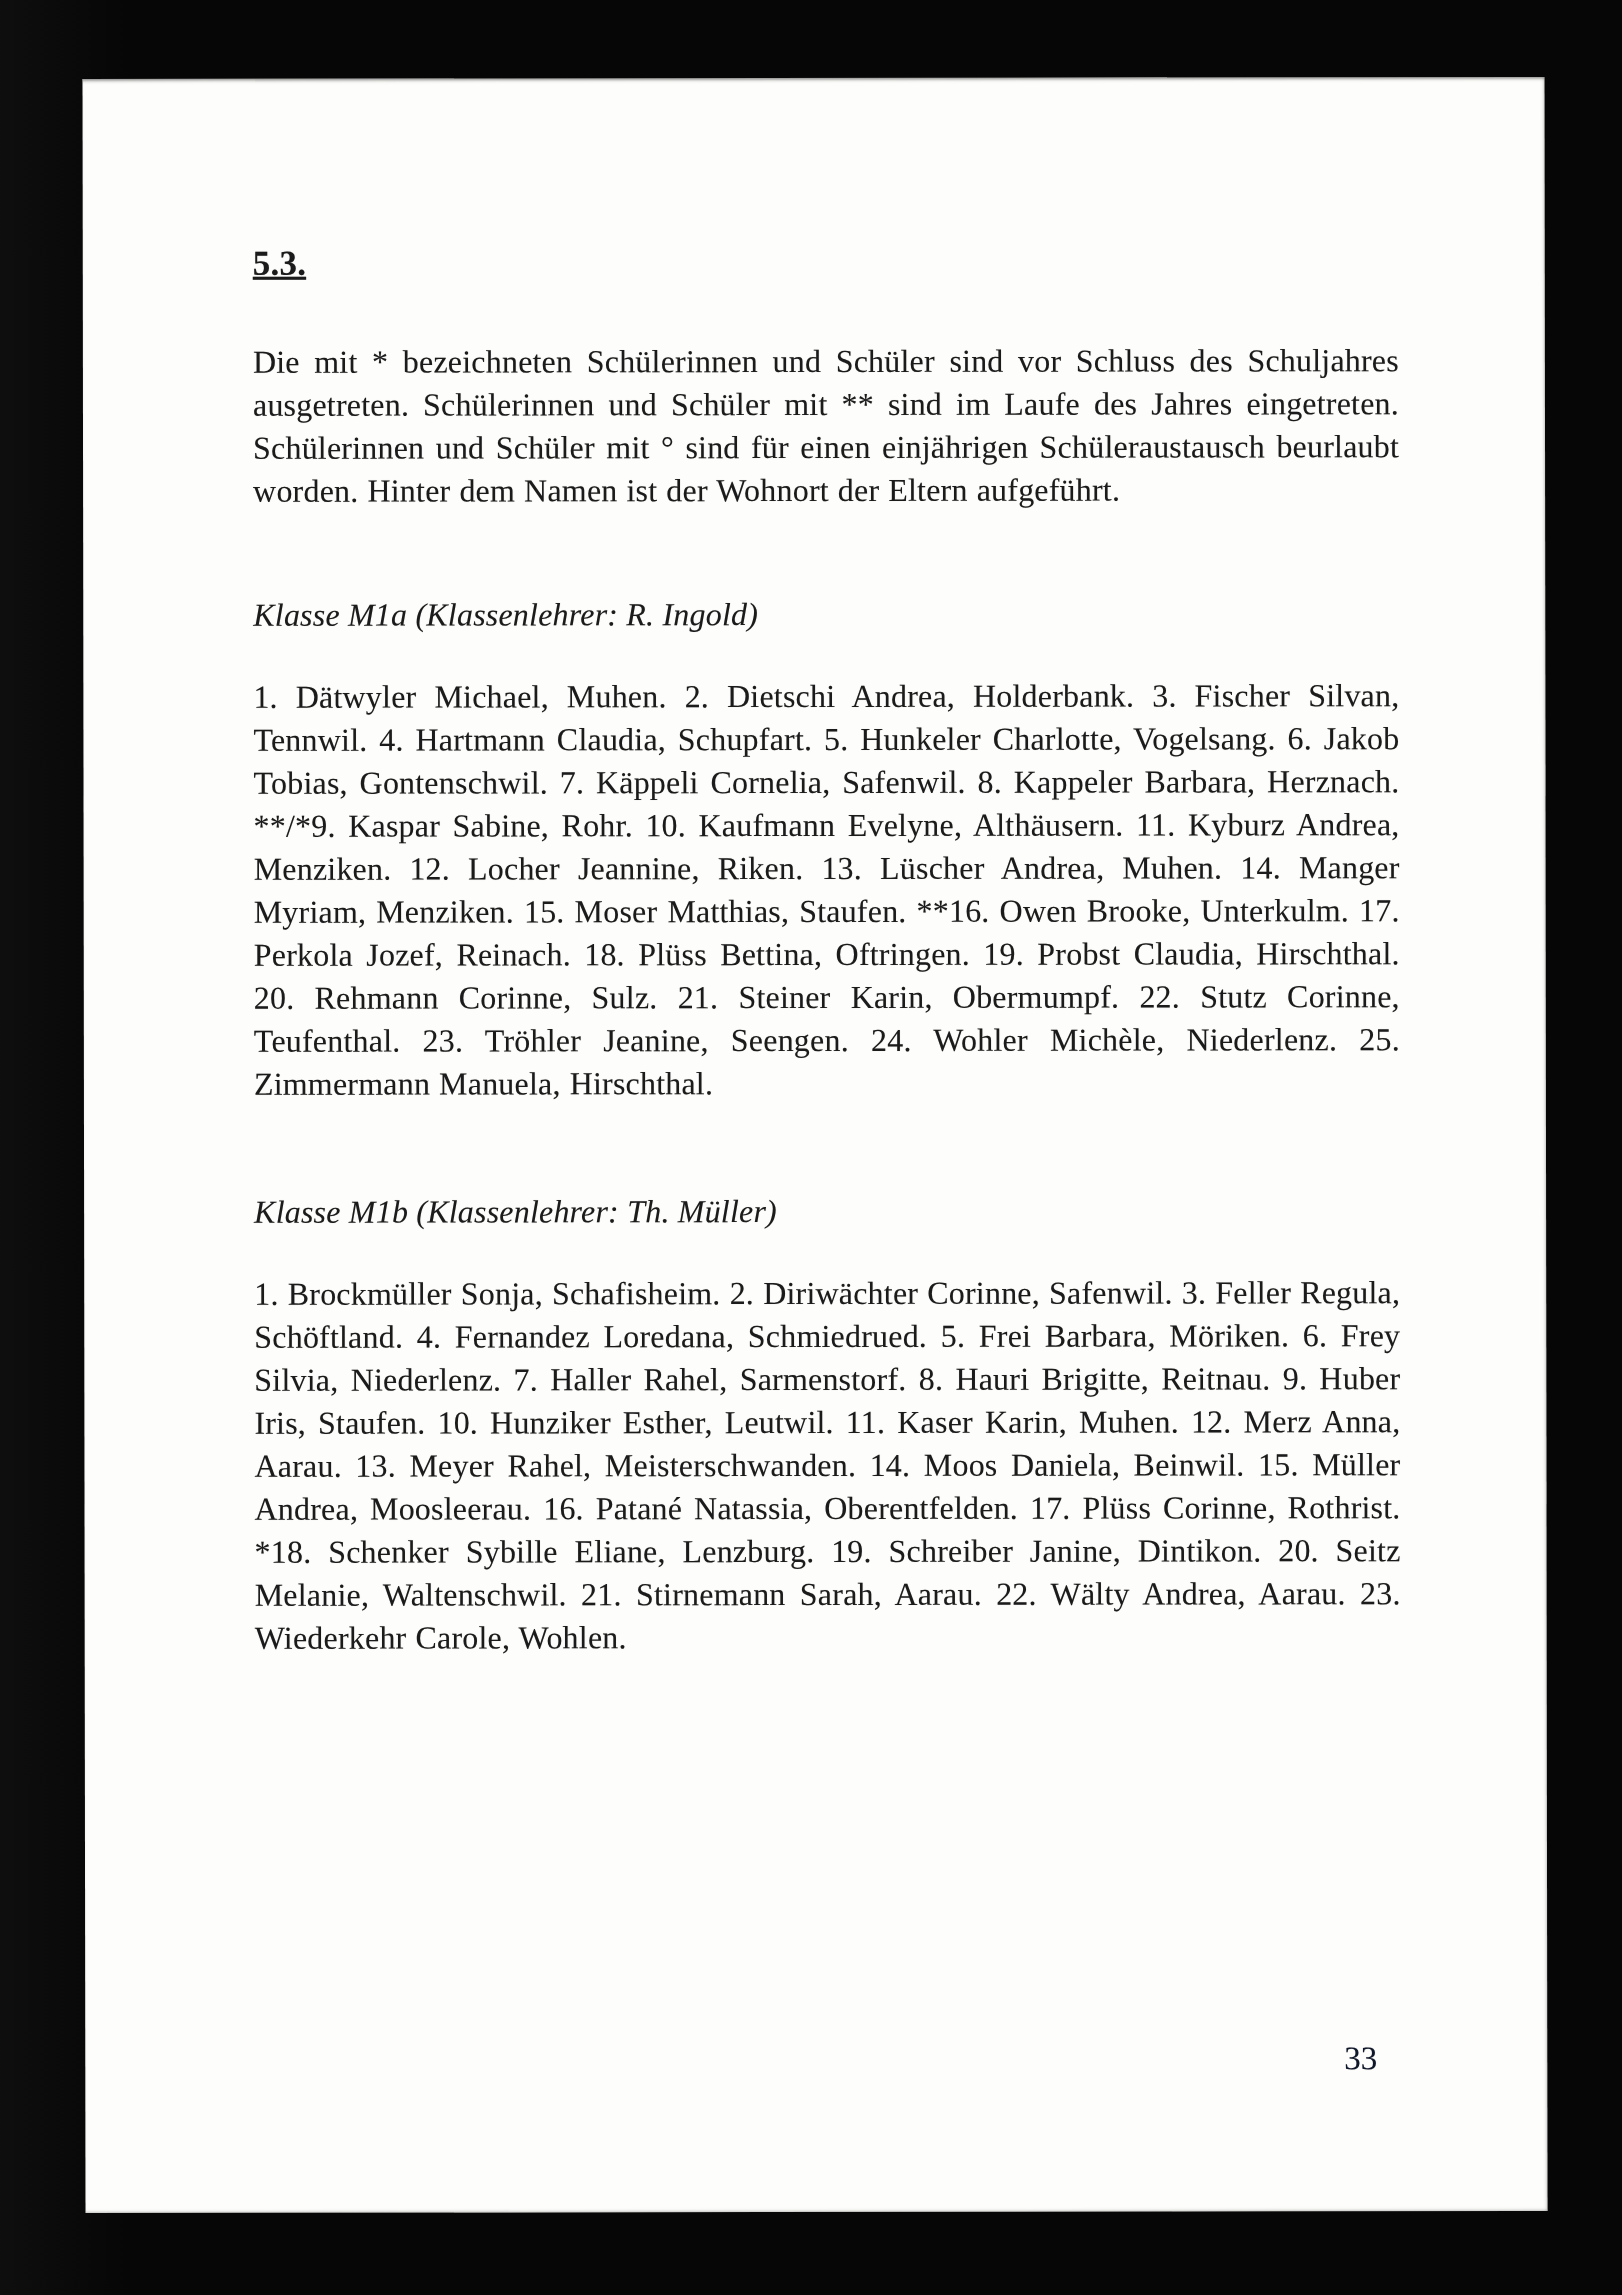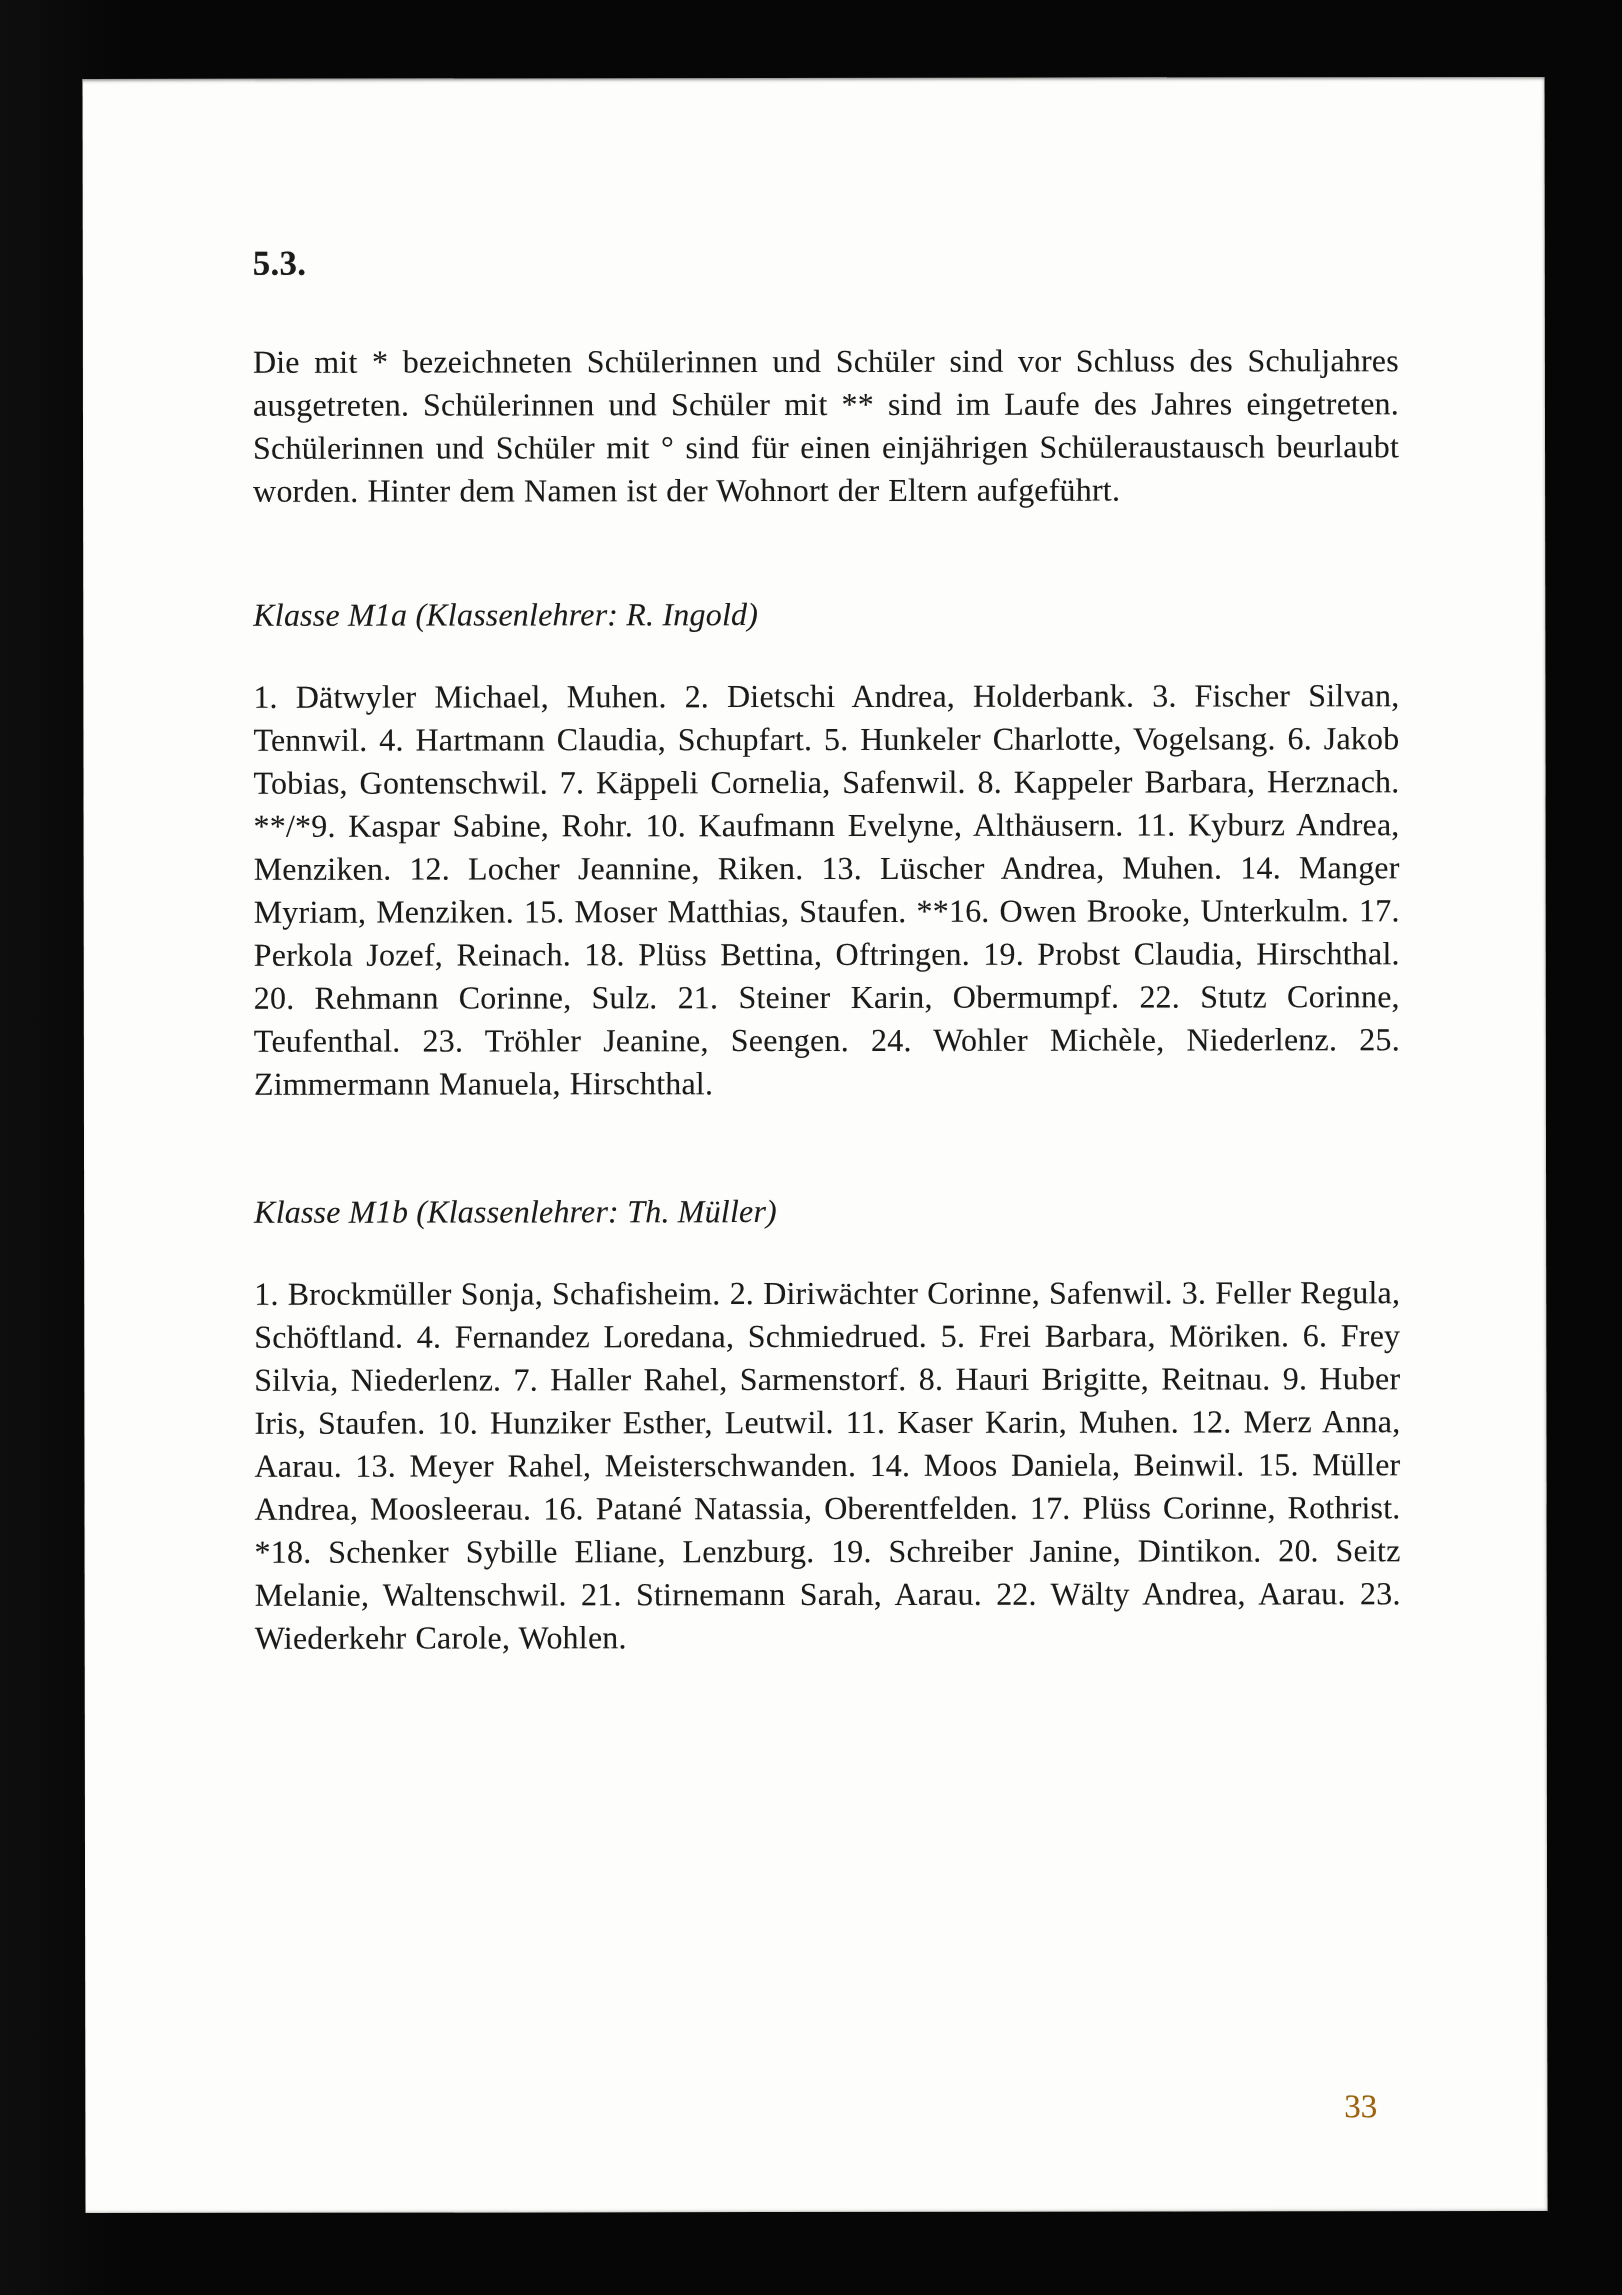--- a/index.html
+++ b/index.html
@@ -47,20 +47,21 @@
     display: flex;
     font-weight: bold;
     font-size: 35px;
     line-height: 44px;
     letter-spacing: 0.2px;
     text-shadow: 0 0 0.8px rgba(20,20,20,0.35);
   }
   .heading-num {
     flex: none;
     width: 101px;
+    text-decoration: underline;
   }
   .body-text {
     font-size: 32px;
     line-height: 43px;
     text-align: justify;
     letter-spacing: 0.2px;
     word-spacing: 0.8px;
     text-shadow: 0 0 0.8px rgba(25,25,25,0.3);
   }
   .intro {
@@ -80,23 +81,22 @@
   }
   .roster {
     margin: 39px 0 0 0;
   }
   .pagenum {
     position: absolute;
     left: 1259px;
     top: 1963px;
     font-size: 33px;
     line-height: 37px;
-    color: #a16207;
+    color: #0f172a;
     text-shadow: 0 0 0.8px rgba(25,25,25,0.3);
-    margin-top: 48px;
   }
 </style>
 </head>
 <body>
 
 <div class="scan-bg"></div>
 
 <div class="page">
   <div class="content">
 

